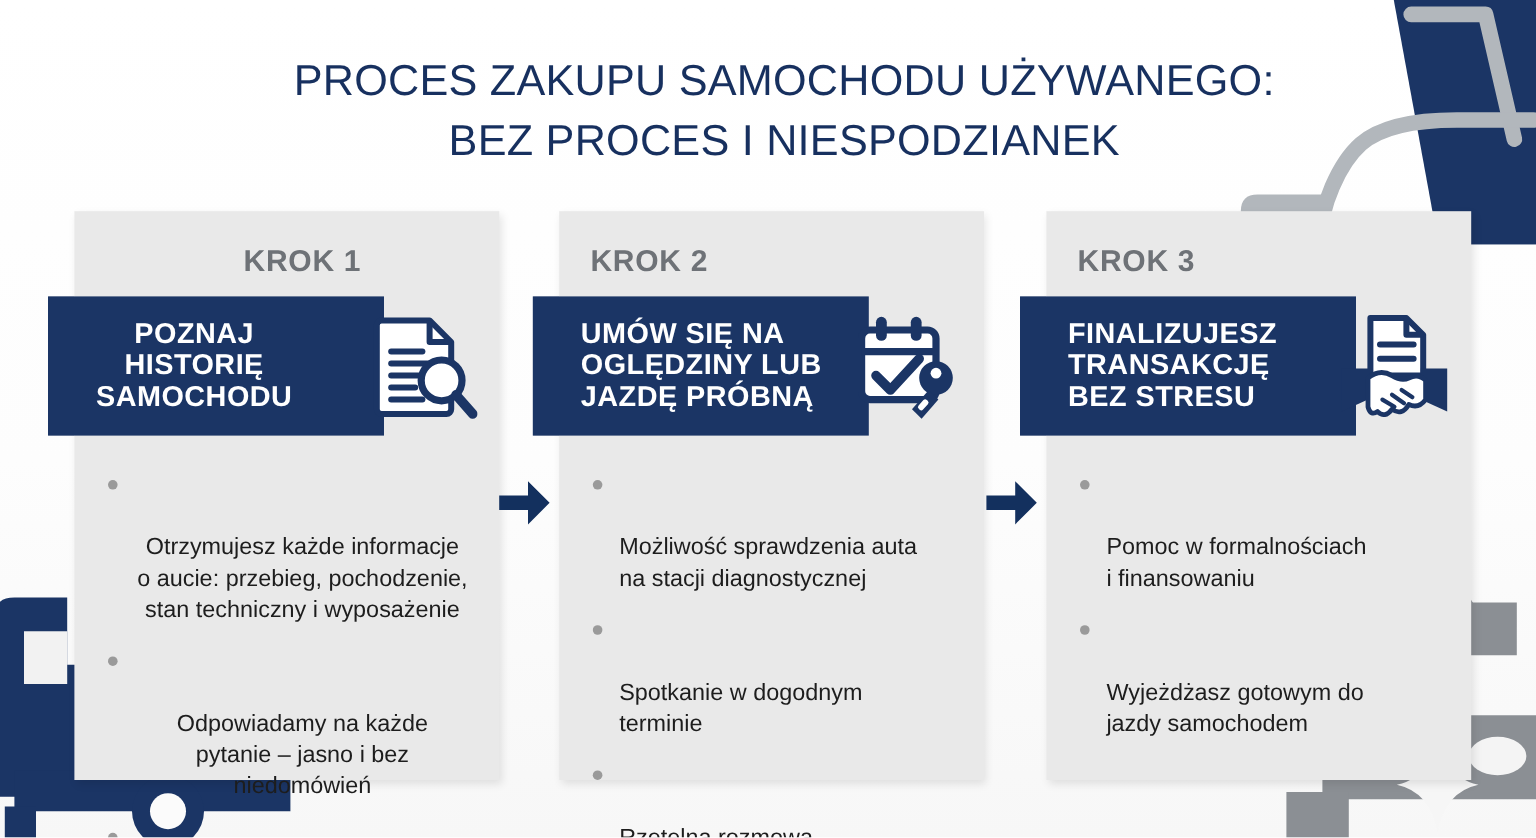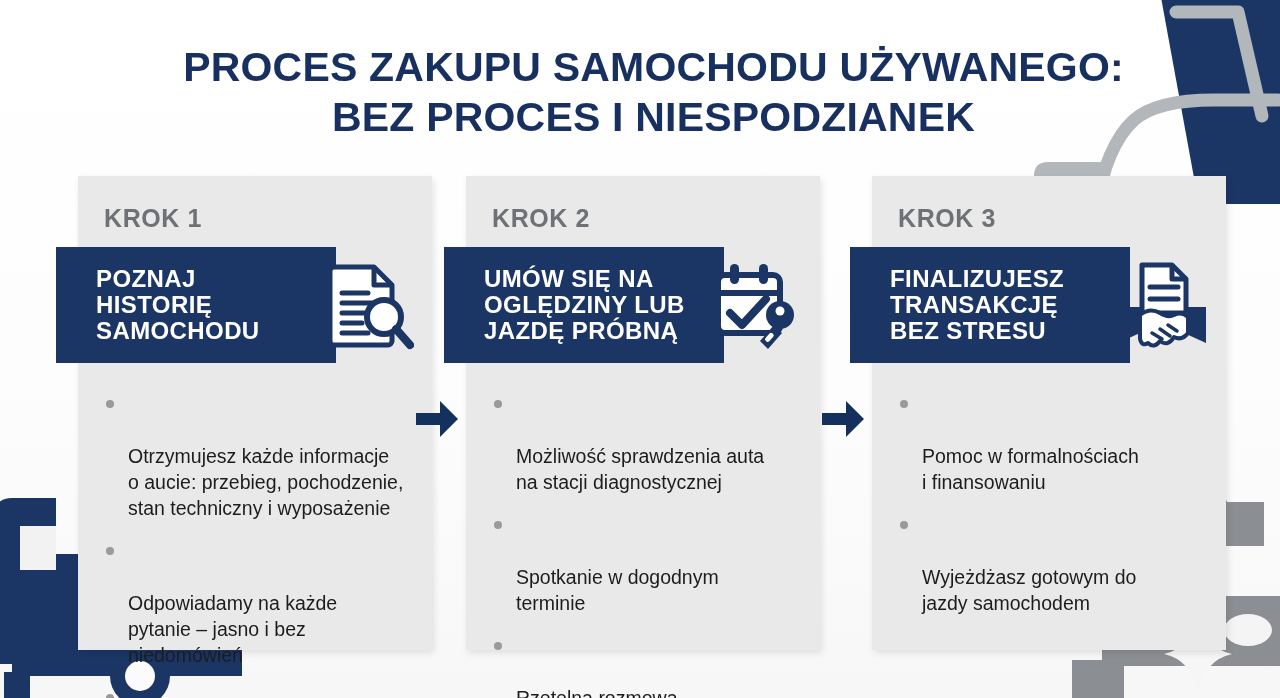--- a/index.html
+++ b/index.html
@@ -69,22 +69,22 @@
   .title-block {
     position: absolute;
     top: 42px;
     left: 0;
     width: 1280px;
     text-align: center;
     z-index: 3;
   }
   .title-line {
     color: #17305f;
-    font-weight: bold;
-    font-size: 41px;
+    font-weight: normal;
+    font-size: 36px;
     letter-spacing: 0.2px;
     line-height: 50px;
     white-space: nowrap;
     padding-left: 27px;
   }
 
   
   .cards {
     position: absolute;
     top: 176px;
@@ -94,21 +94,21 @@
     z-index: 2;
   }
 
   .card {
     position: absolute;
     top: 0;
     width: 354px;
     background: #e9e9e9;
     box-shadow: 2px 3px 7px rgba(0,0,0,0.10);
   }
-  .card.c1 { left: 78px;  height: 474px; }
+  .card.c1 { left: 62px;  height: 474px; text-align: center; }
   .card.c2 { left: 466px; height: 474px; }
   .card.c3 { left: 872px; height: 474px; }
 
   .krok {
     color: #6e7277;
     font-weight: bold;
     font-size: 25px;
     letter-spacing: 0.6px;
     padding: 28px 0 0 26px;
   }

